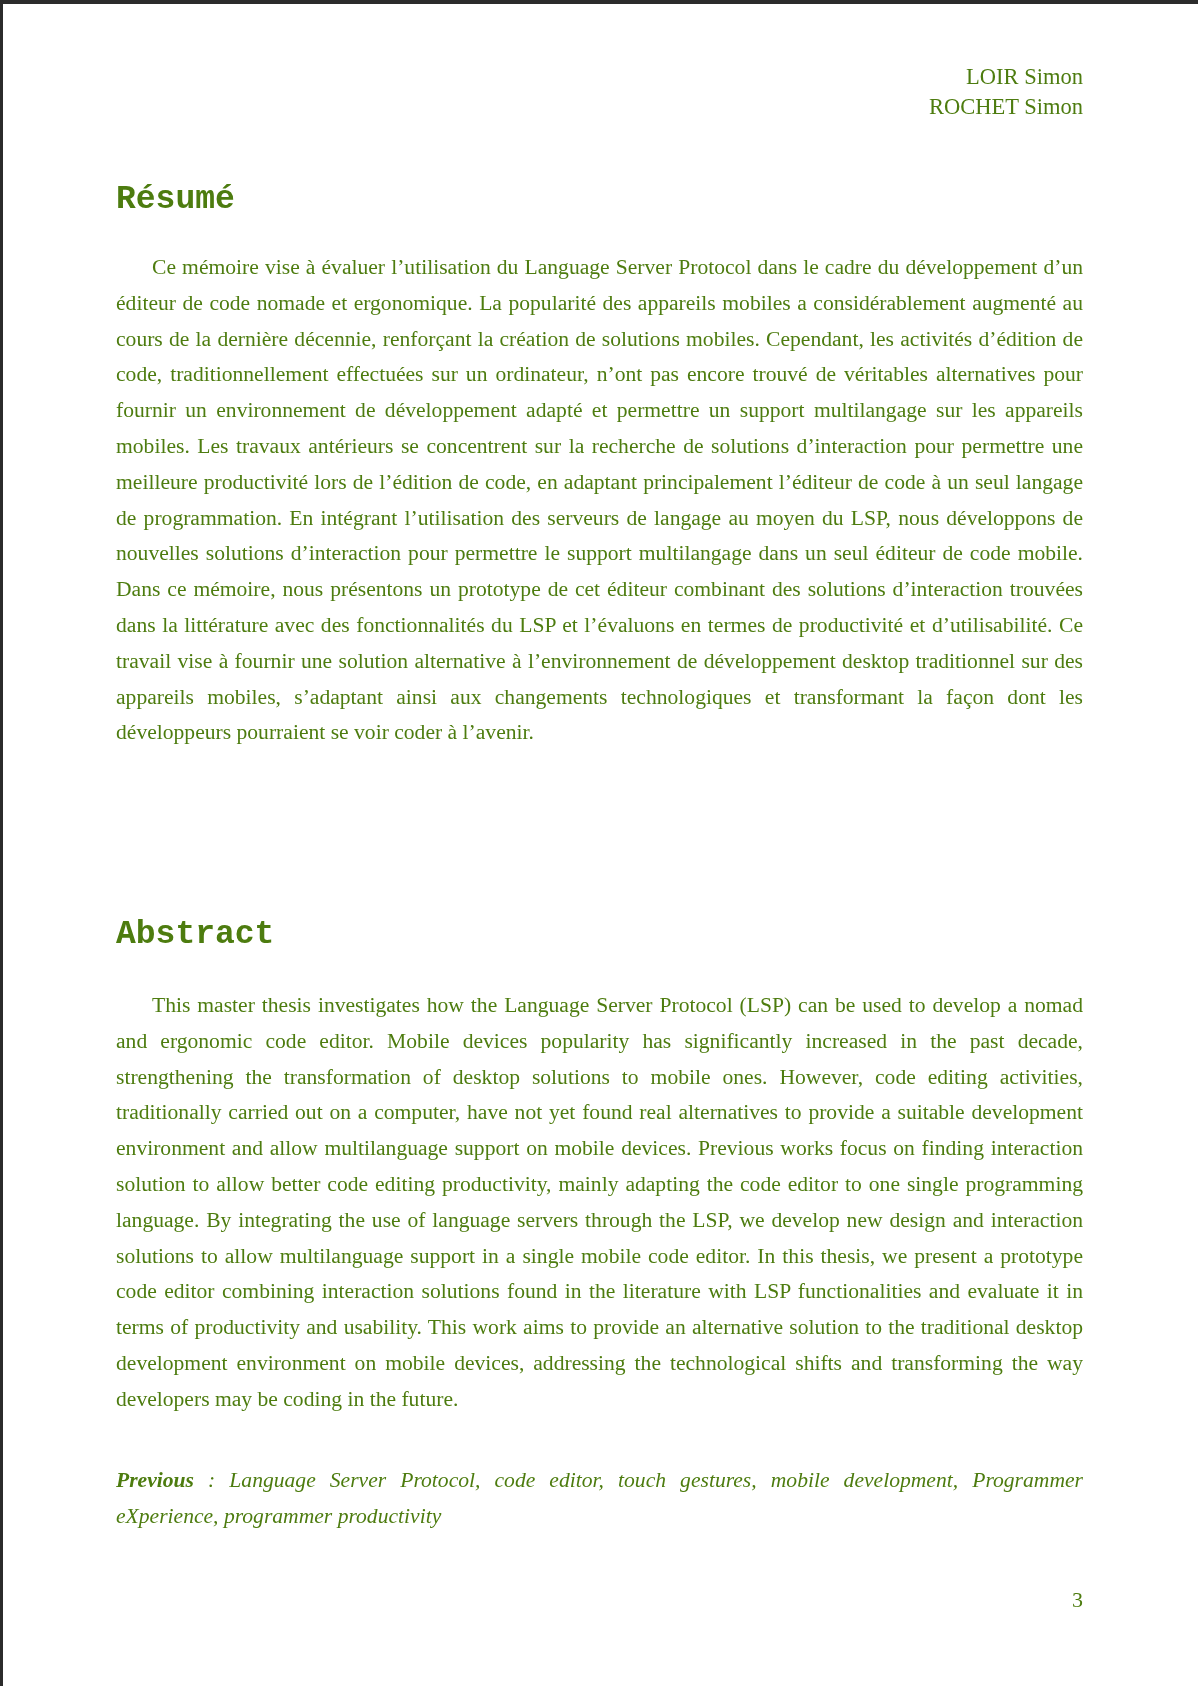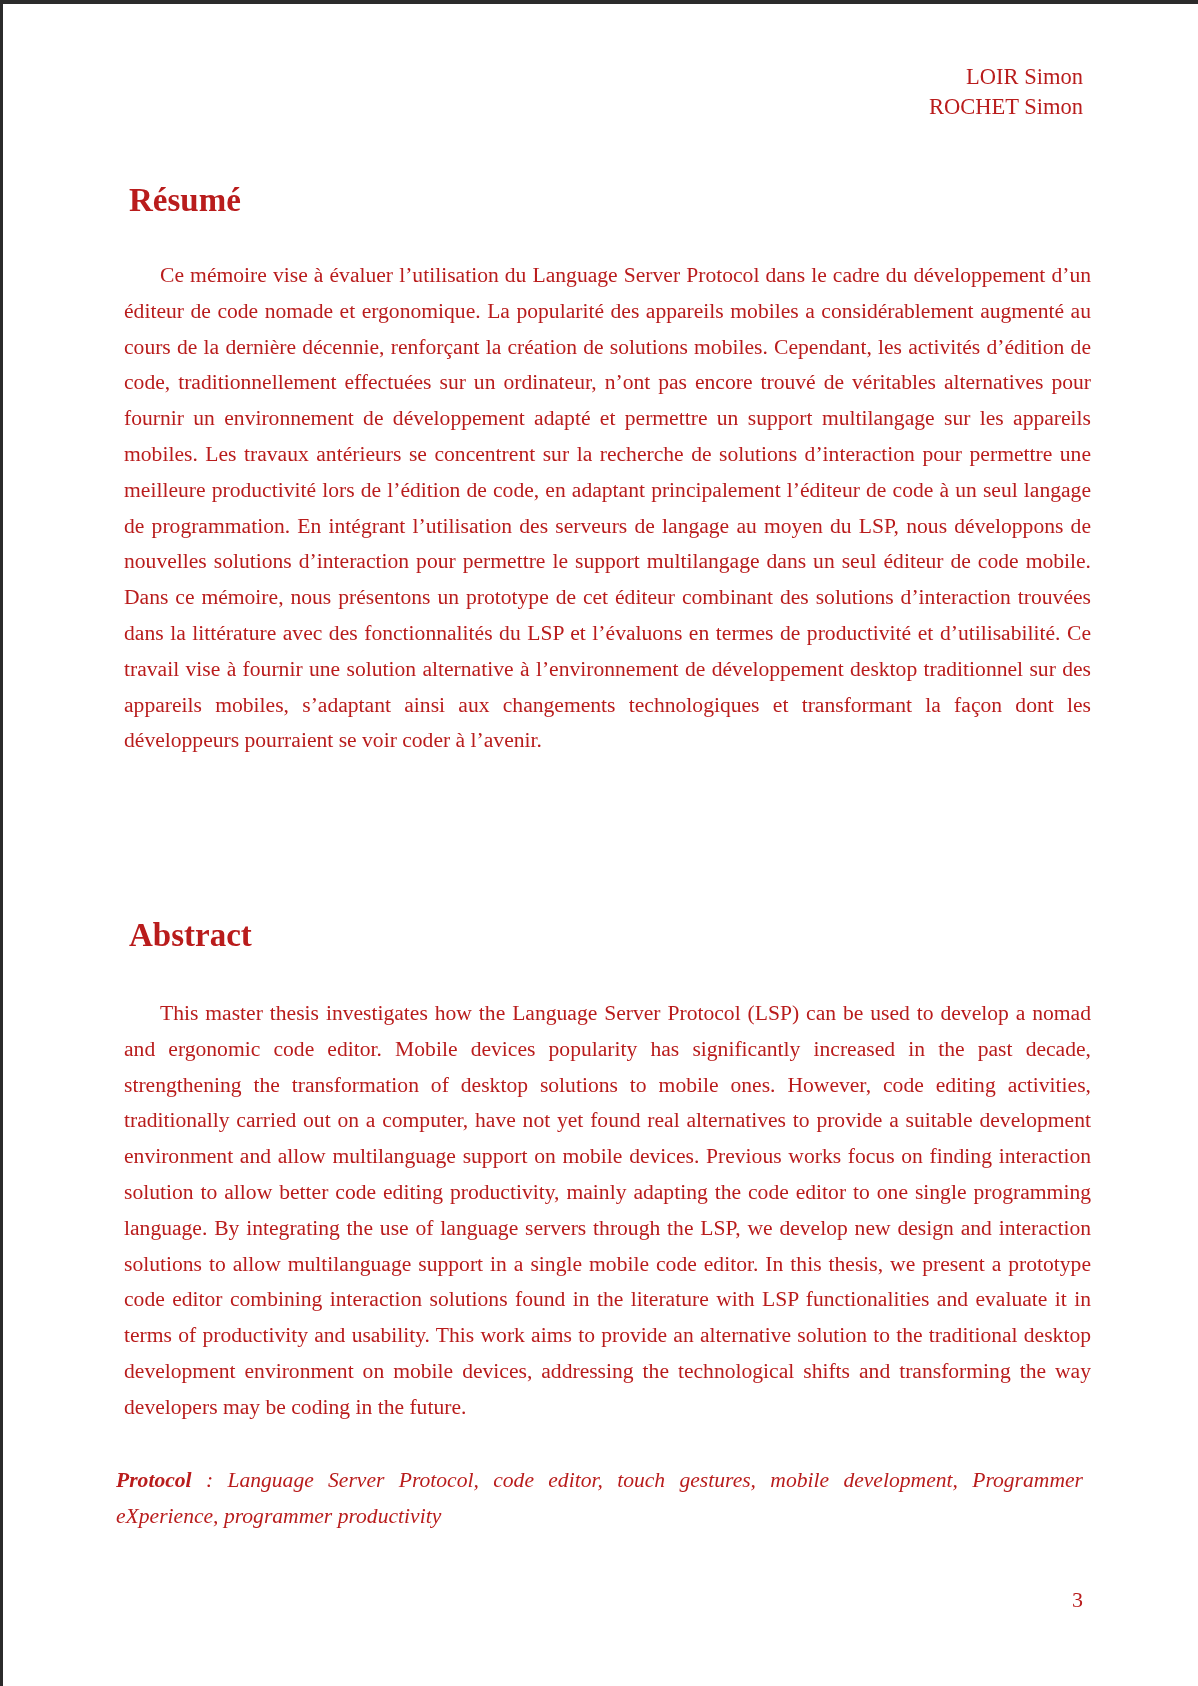--- a/index.html
+++ b/index.html
@@ -13,48 +13,48 @@
       overflow: hidden;
       position: relative;
     }
     .page {
       position: absolute;
       left: 3px;
       top: 4px;
       width: 1195px;
       height: 1682px;
       background: #ffffff;
-      color: #b91c1c;
+      color: #4d7c0f;
       font-family: "DejaVu Serif", "Liberation Serif", serif;
     }
     .authors {
       position: absolute;
       right: 115px;
       top: 58px;
       text-align: right;
       font-family: "Liberation Serif", serif;
       font-size: 22.5px;
       line-height: 30px;
     }
     .section-title {
       position: absolute;
-      left: 126px;
+      left: 113px;
       margin: 0;
-      font-family: Liberation Serif, serif;
+      font-family: Liberation Mono, monospace;
       font-weight: bold;
       font-size: 33px;
       line-height: 40px;
     }
     #resume-title { top: 176px; }
     #abstract-title { top: 865px; margin-top: 46px; }
     .para {
       position: absolute;
       left: 113px;
       width: 967px;
-      margin: 8px;
+      margin: 0;
       font-family: "Liberation Serif", serif;
       font-size: 21.6px;
       line-height: 35.8px;
       text-align: justify;
       text-indent: 36px;
       hyphens: manual;
     }
     #resume-body { top: 246px; }
     #abstract-body { top: 984px; }
     .keywords {
@@ -87,17 +87,17 @@
     <div>LOIR Simon</div>
     <div>ROCHET Simon</div>
   </div>
 
   <h2 id="resume-title" class="section-title">Résumé</h2>
   <p id="resume-body" class="para">Ce mémoire vise à évaluer l’utilisation du Language Server Protocol dans le cadre du déve­loppement d’un éditeur de code nomade et ergonomique. La popularité des appareils mobiles a considérablement augmenté au cours de la dernière décennie, renforçant la création de solu­tions mobiles. Cependant, les activités d’édition de code, traditionnellement effectuées sur un ordinateur, n’ont pas encore trouvé de véritables alternatives pour fournir un environnement de développement adapté et permettre un support multilangage sur les appareils mobiles. Les travaux antérieurs se concentrent sur la recherche de solutions d’interaction pour permettre une meilleure productivité lors de l’édition de code, en adaptant principalement l’éditeur de code à un seul langage de programmation. En intégrant l’utilisation des serveurs de langage au moyen du LSP, nous développons de nouvelles solutions d’interaction pour permettre le sup­port multilangage dans un seul éditeur de code mobile. Dans ce mémoire, nous présentons un prototype de cet éditeur combinant des solutions d’interaction trouvées dans la littérature avec des fonctionnalités du LSP et l’évaluons en termes de productivité et d’utilisabilité. Ce travail vise à fournir une solution alternative à l’environnement de développement desktop traditionnel sur des appareils mobiles, s’adaptant ainsi aux changements technologiques et transformant la façon dont les développeurs pourraient se voir coder à l’avenir.</p>
 
   <h2 id="abstract-title" class="section-title">Abstract</h2>
   <p id="abstract-body" class="para">This master thesis investigates how the Language Server Protocol (LSP) can be used to de­velop a nomad and ergonomic code editor. Mobile devices popularity has significantly increased in the past decade, strengthening the transformation of desktop solutions to mobile ones. Ho­wever, code editing activities, traditionally carried out on a computer, have not yet found real alternatives to provide a suitable development environment and allow multilanguage support on mobile devices. Previous works focus on finding interaction solution to allow better code editing productivity, mainly adapting the code editor to one single programming language. By integrating the use of language servers through the LSP, we develop new design and interac­tion solutions to allow multilanguage support in a single mobile code editor. In this thesis, we present a prototype code editor combining interaction solutions found in the literature with LSP functionalities and evaluate it in terms of productivity and usability. This work aims to provide an alternative solution to the traditional desktop development environment on mobile devices, addressing the technological shifts and transforming the way developers may be coding in the future.</p>
 
-  <p class="keywords"><span class="kw-label">Protocol</span><span> : </span><span>Language Server Protocol, code editor, touch gestures, mobile development, Pro­grammer eXperience, programmer productivity</span></p>
+  <p class="keywords"><span class="kw-label">Previous</span><span> : </span><span>Language Server Protocol, code editor, touch gestures, mobile development, Pro­grammer eXperience, programmer productivity</span></p>
 
   <div class="page-number">3</div>
 
 </div>
 
 </body></html>

